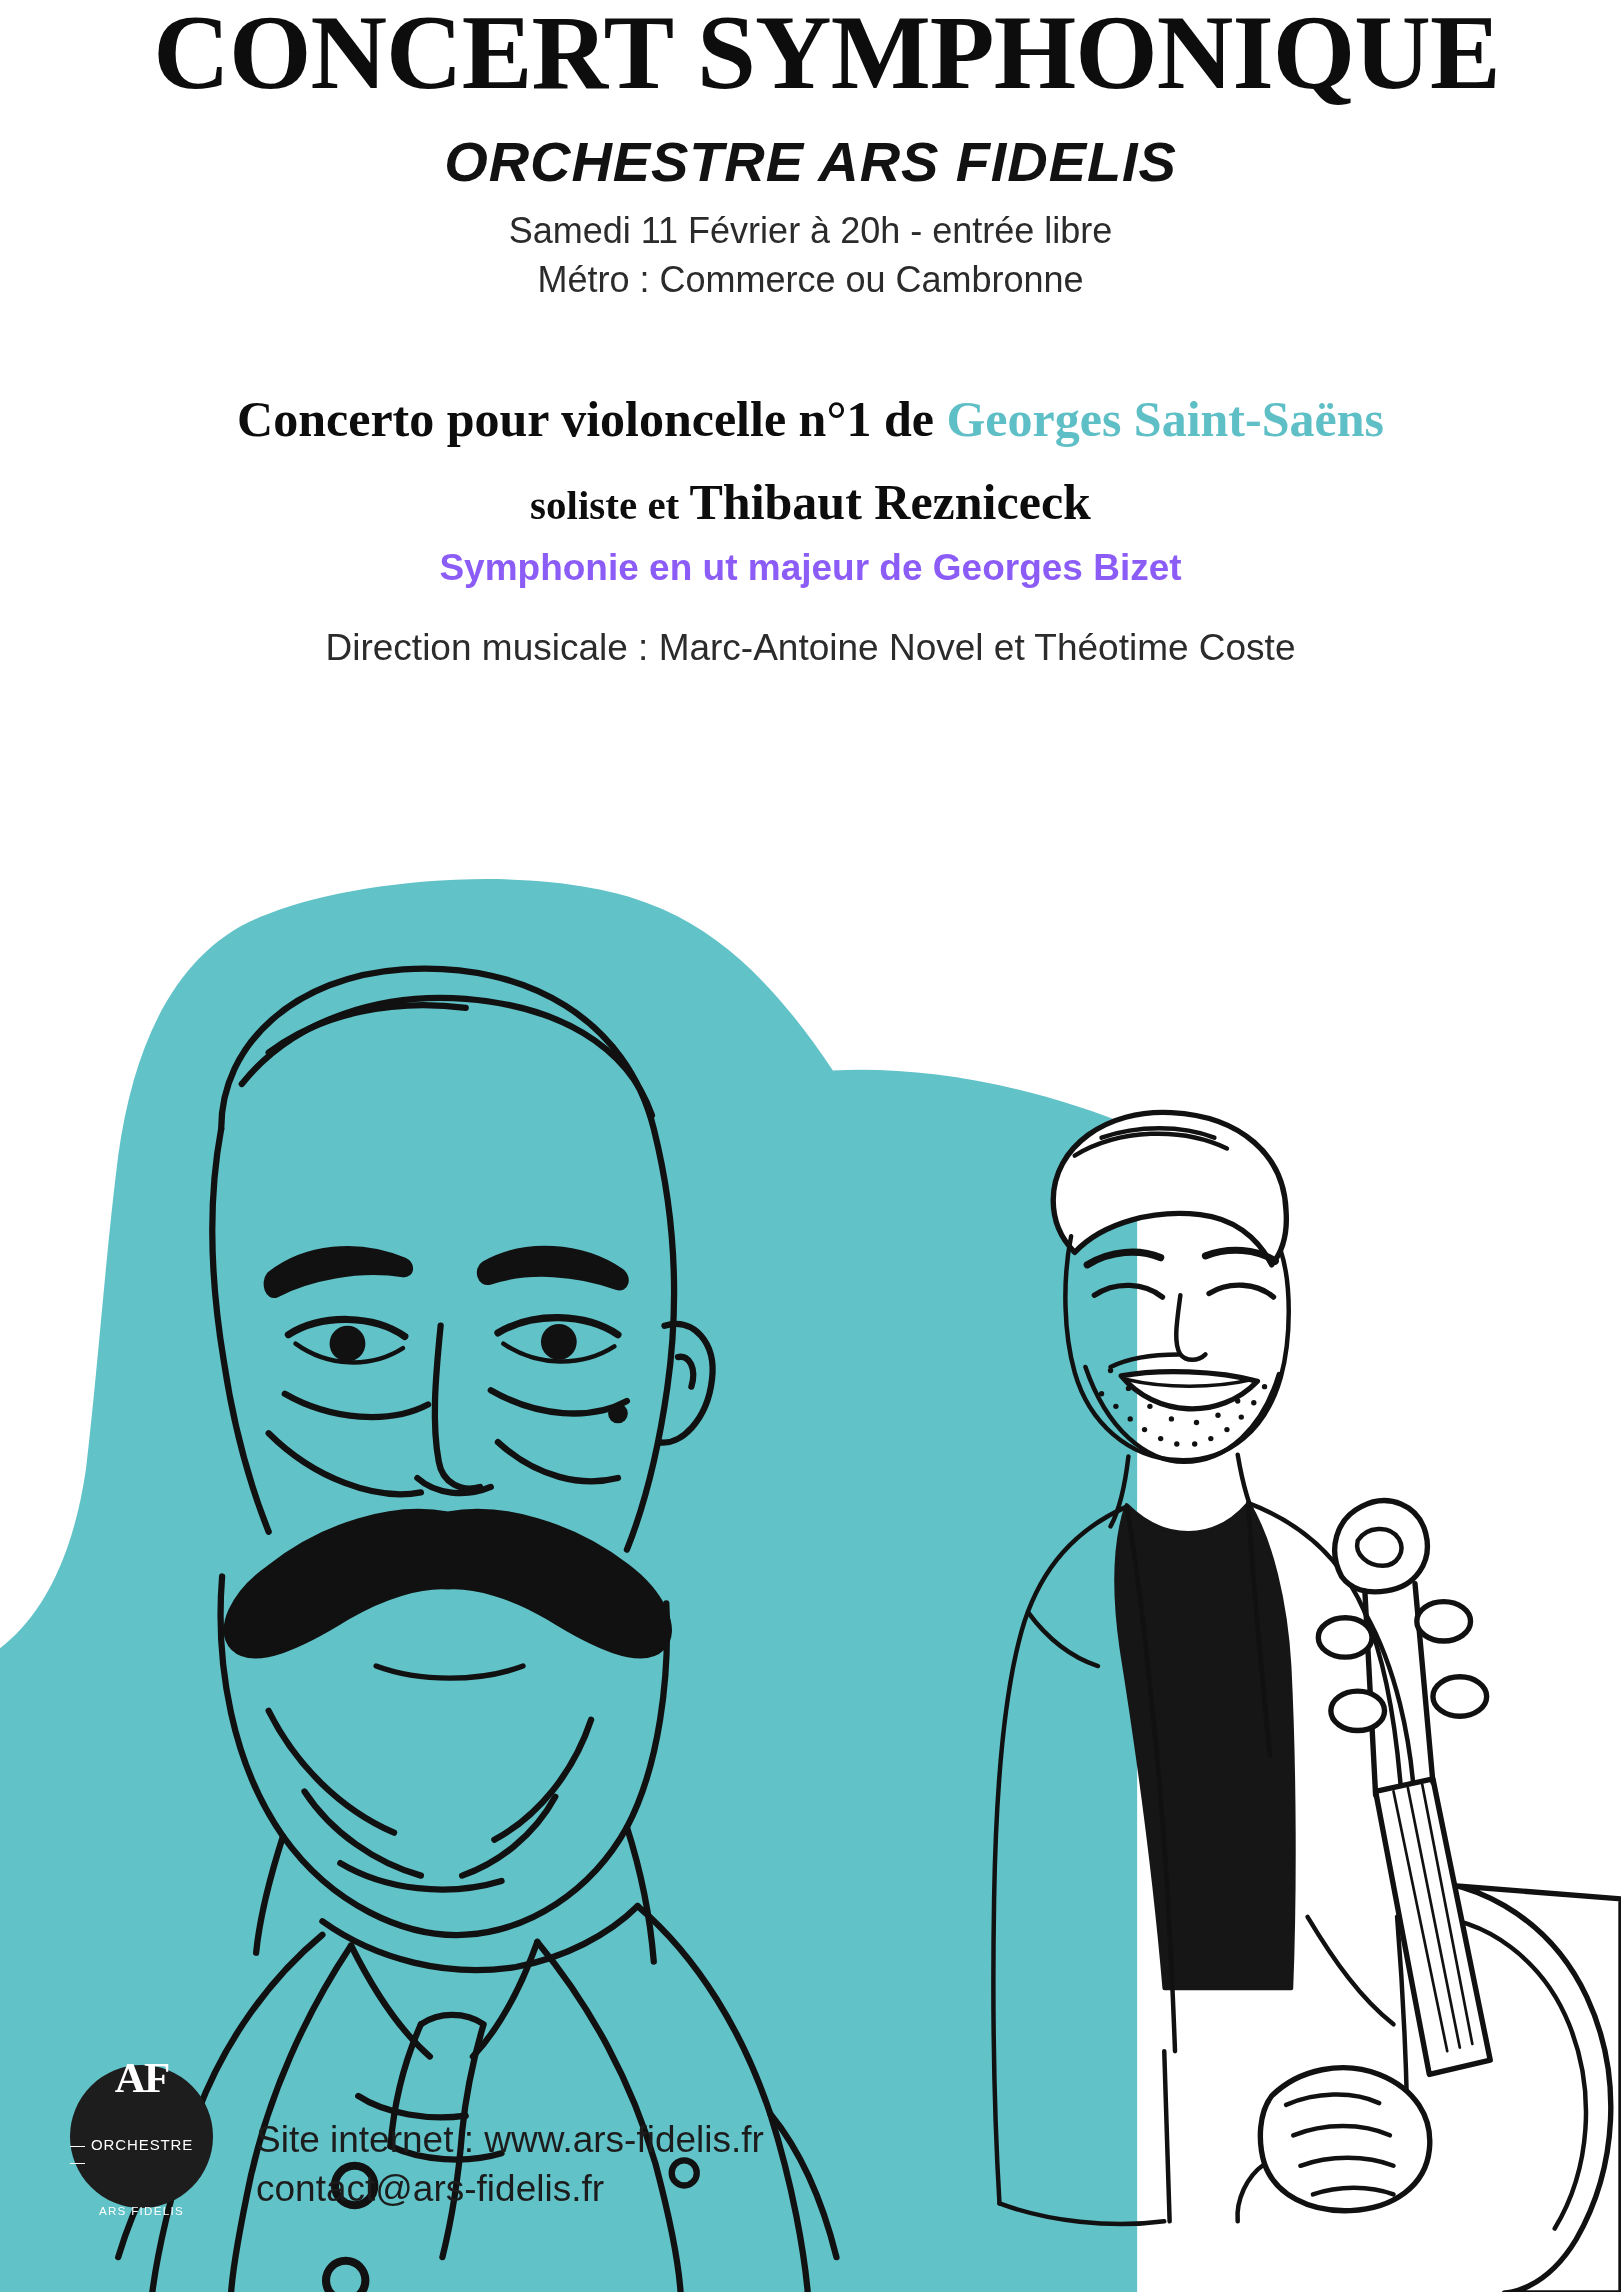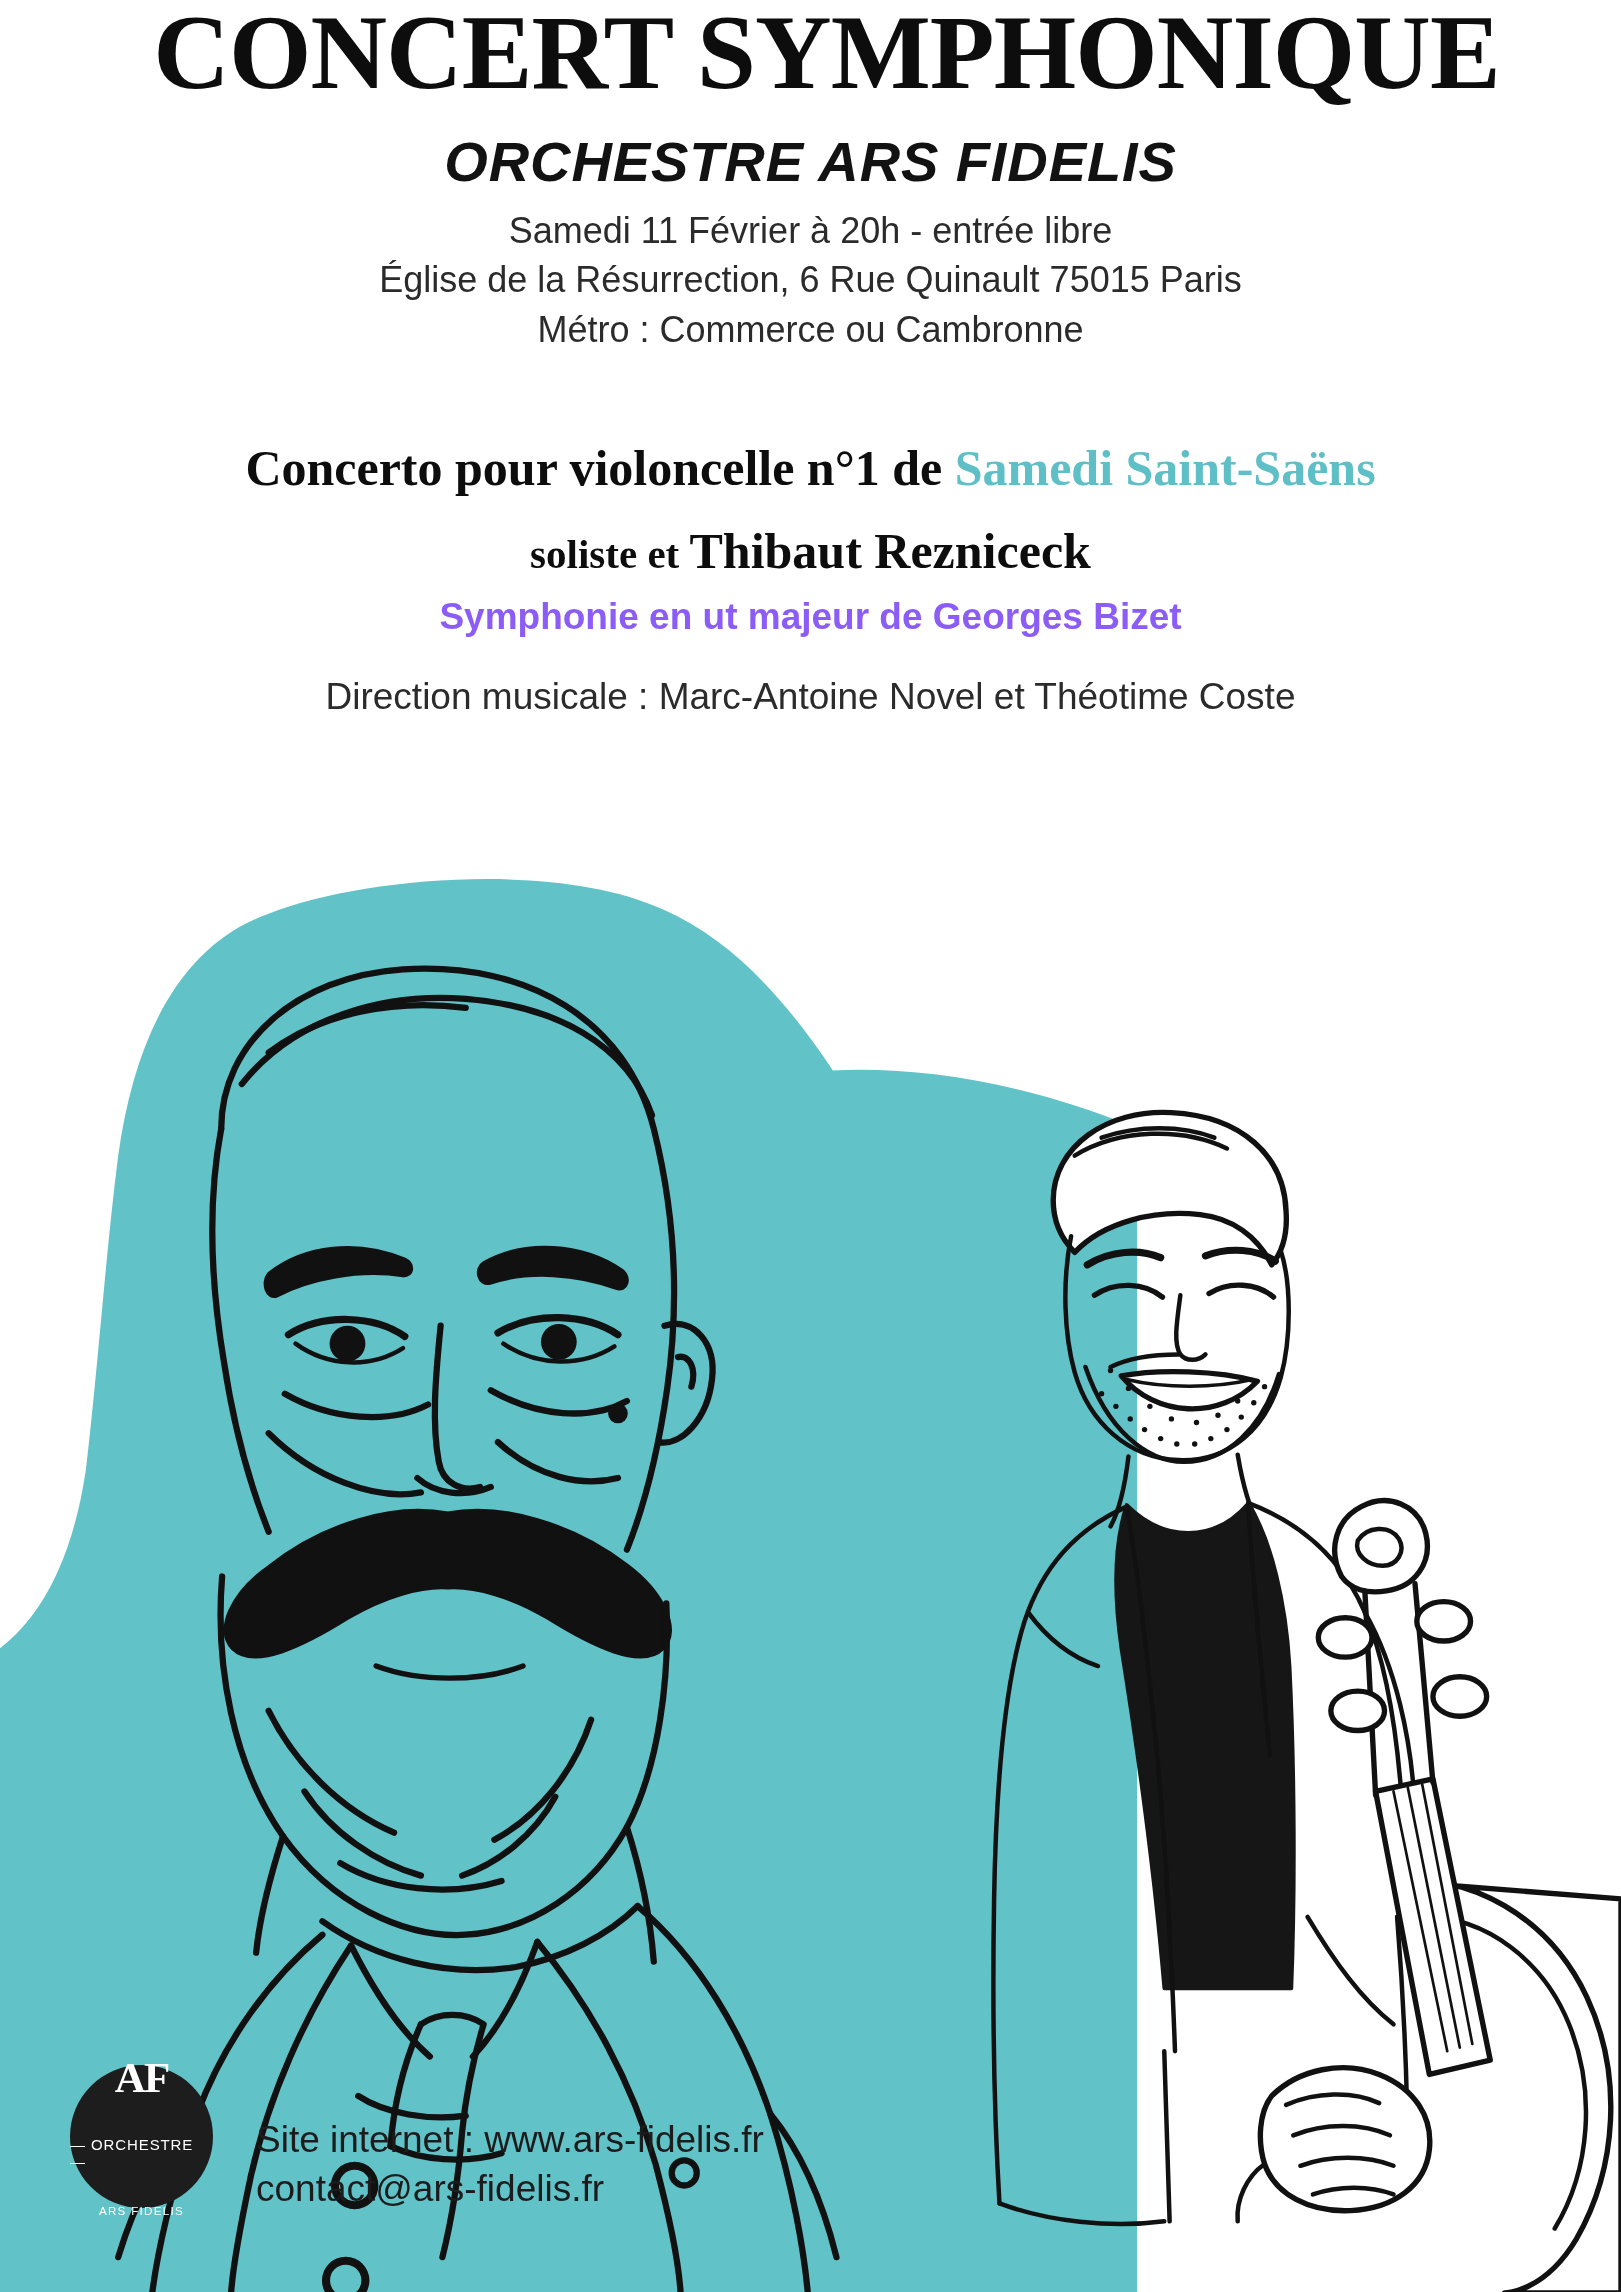--- a/index.html
+++ b/index.html
@@ -370,27 +370,26 @@
       </g>
     </svg>
   </div>
 
   <div class="header">
     <div class="title-main">CONCERT SYMPHONIQUE</div>
     <div class="title-sub">ORCHESTRE ARS FIDELIS</div>
 
     <div class="info-lines">
       <div>Samedi 11 Février à 20h - entrée libre</div>
-      <div>Église de la Résurrection, 6 Rue Quinault 75015 Paris</div>
       <div>Métro : Commerce ou Cambronne</div>
     </div>
 
     <div class="program">
       <div class="prog-line1">
-        <span>Concerto pour violoncelle n°1 de </span><span class="composer">Samedi Saint-Saëns</span>
+        <span>Concerto pour violoncelle n°1 de </span><span class="composer">Georges Saint-Saëns</span>
       </div>
       <div class="prog-line2">
         <span class="soliste-word">soliste et </span><span>Thibaut Rezniceck</span>
       </div>
       <div class="prog-line3">Symphonie en ut majeur de Georges Bizet</div>
       <div class="prog-line4">Direction musicale :  Marc-Antoine Novel et Théotime Coste</div>
     </div>
   </div>
 
   <div class="logo">

